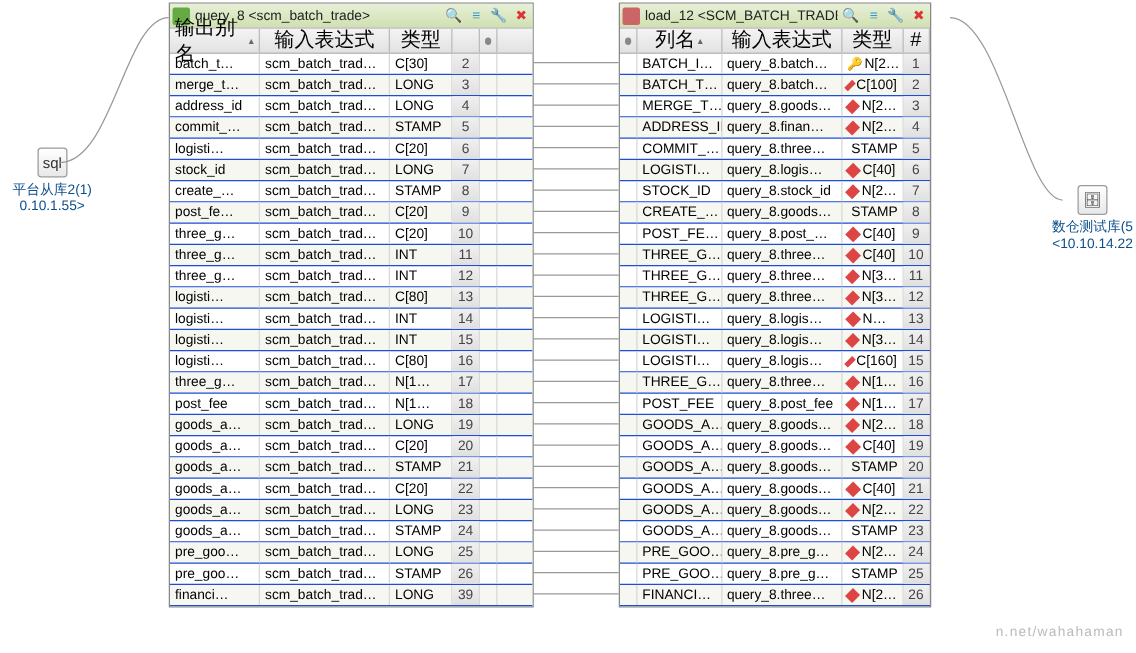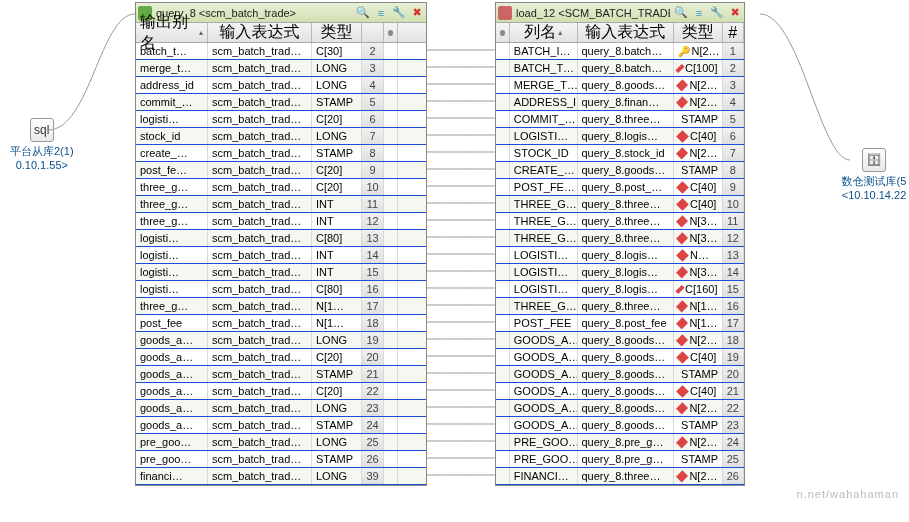--- a/index.html
+++ b/index.html
@@ -27,21 +27,21 @@
 .c-dot{width:14px;justify-content:center}
 .c2-col{width:70px}
 .c2-expr{width:100px}
 .c2-type{width:50px}
 .c2-num{width:22px}
 .key-ic{color:#c9a500;font-size:10px;margin-right:1px}
 .dia-ic{width:9px;height:9px;background:#d44;transform:rotate(45deg);display:inline-block;margin-right:3px}
 .dot{width:6px;height:6px;background:#888;border-radius:50%;display:inline-block}
 svg.conn{position:absolute;top:0;left:0;pointer-events:none}
 svg.conn path{stroke:#999;stroke-width:1;fill:none}
-.watermark{position:absolute;bottom:22px;right:10px;color:#bbb;font-size:11px;letter-spacing:1px}
+.watermark{position:absolute;bottom:10px;right:10px;color:#bbb;font-size:11px;letter-spacing:1px}
 </style>
 </head>
 <body>
 
 <div class="node" style="left:10px;top:118px">
   <div class="node-icon">
       <span>sql</span>
     </div>
   <div class="node-label">平台从库2(1)</div>
   <div class="node-label">0.10.1.55&gt;</div>

